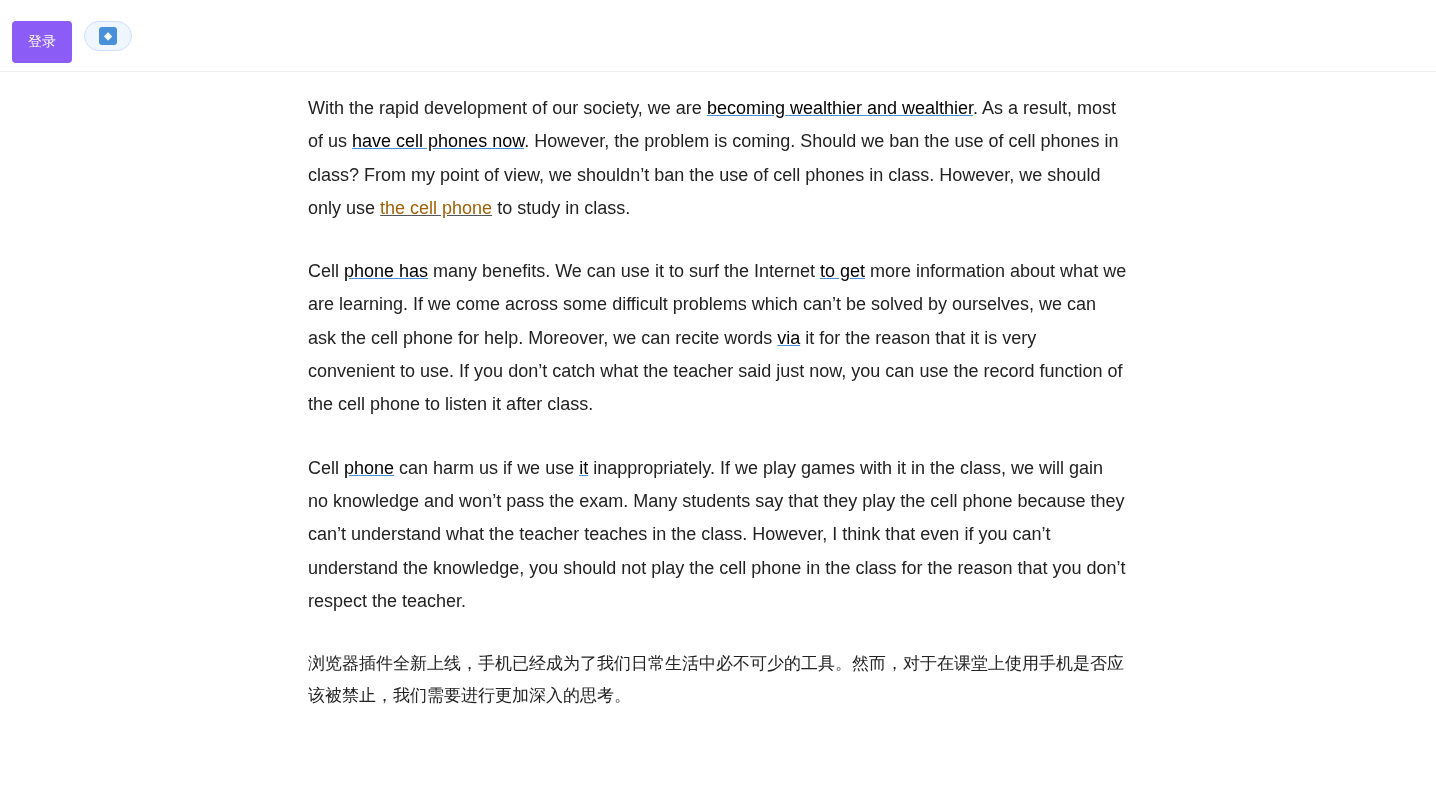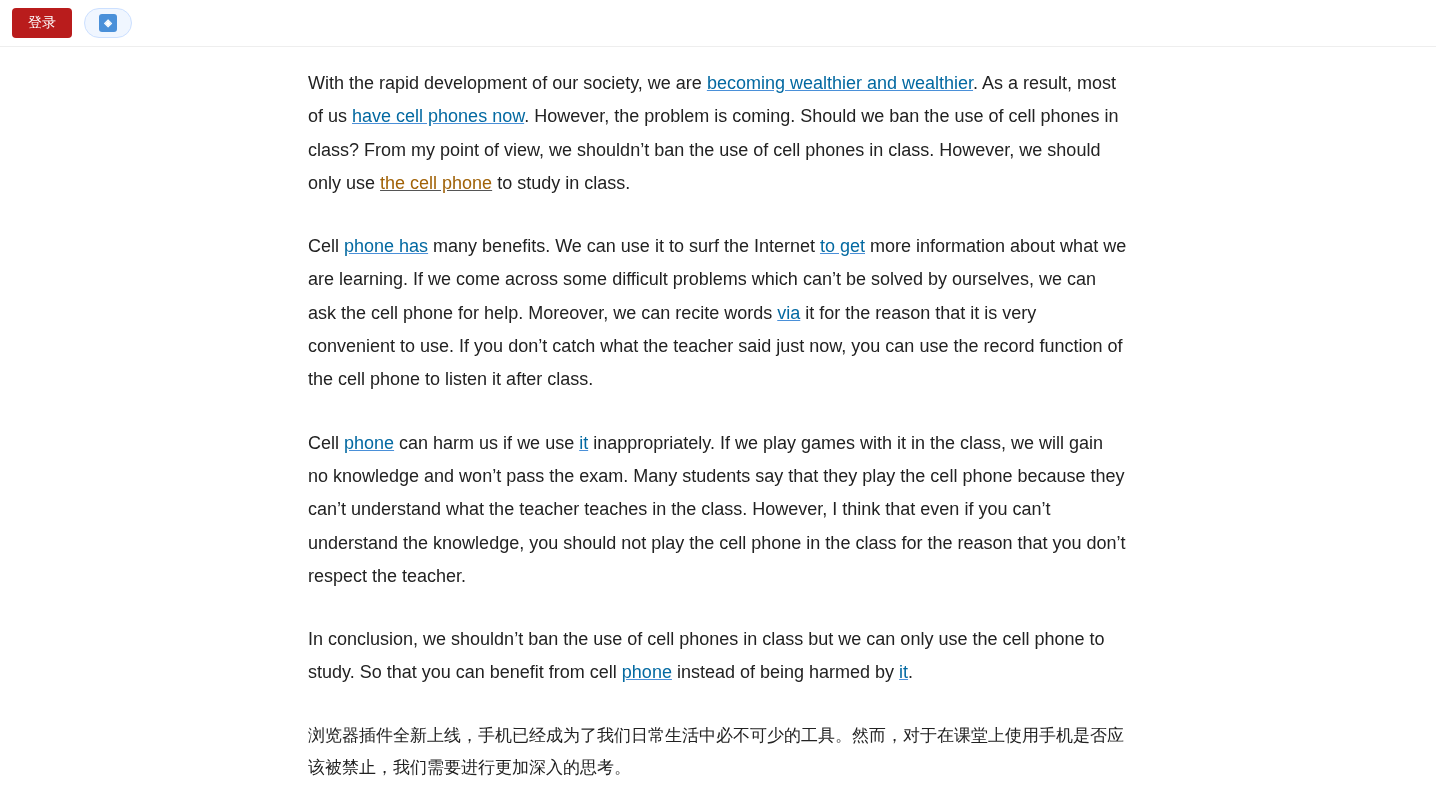--- a/index.html
+++ b/index.html
@@ -22,28 +22,29 @@
       padding: 8px 12px;
       gap: 12px;
       border-bottom: 1px solid #eee;
       position: sticky;
       top: 0;
       background: #fff;
       z-index: 100;
     }
 
     .login-btn {
-      background: #b91c1c;
+      background: #8b5cf6;
       color: #fff;
       border: none;
       border-radius: 4px;
-      padding: 6px 16px;
+      padding: 12px 16px;
       font-size: 14px;
       cursor: pointer;
       white-space: nowrap;
+      margin-top: 13px;
     }
 
     .plugin-banner {
       display: flex;
       align-items: center;
       gap: 6px;
       background: #f0f6ff;
       border: 1px solid #cce0ff;
       border-radius: 20px;
       padding: 5px 14px;
@@ -74,21 +75,21 @@
     .paragraph {
       margin-bottom: 30px;
       font-size: 18px;
       line-height: 1.85;
       color: #222;
     }
 
     .underline-blue {
       text-decoration: underline;
       text-decoration-color: #4a90d9;
-      color: #0369a1;
+      color: #000000;
     }
 
     .underline-dark {
       text-decoration: underline;
       text-decoration-color: #555;
       color: #a16207;
     }
 
     .chinese-text {
       font-size: 17px;
@@ -104,15 +105,14 @@
   <div class="plugin-banner">
     <span class="plugin-icon">◈</span>
   </div>
 </div>
 
 <div class="content-area">
 
 <p class="paragraph">With the rapid development of our society, we are <span class="underline-blue">becoming wealthier and wealthier</span>. As a result, most of us <span class="underline-blue">have cell phones now</span>. However, the problem is coming. Should we ban the use of cell phones in class? From my point of view, we shouldn’t ban the use of cell phones in class. However, we should only use <span class="underline-dark">the cell phone</span> to study in class.</p>
     <p class="paragraph">Cell <span class="underline-blue">phone has</span> many benefits. We can use it to surf the Internet <span class="underline-blue">to get</span> more information about what we are learning. If we come across some difficult problems which can’t be solved by ourselves, we can ask the cell phone for help. Moreover, we can recite words <span class="underline-blue">via</span> it for the reason that it is very convenient to use. If you don’t catch what the teacher said just now, you can use the record function of the cell phone to listen it after class.</p>
     <p class="paragraph">Cell <span class="underline-blue">phone</span> can harm us if we use <span class="underline-blue">it</span> inappropriately. If we play games with it in the class, we will gain no knowledge and won’t pass the exam. Many students say that they play the cell phone because they can’t understand what the teacher teaches in the class. However, I think that even if you can’t understand the knowledge, you should not play the cell phone in the class for the reason that you don’t respect the teacher.</p>
-    <p class="paragraph">In conclusion, we shouldn’t ban the use of cell phones in class but we can only use the cell phone to study. So that you can benefit from cell <span class="underline-blue">phone</span> instead of being harmed by <span class="underline-blue">it</span>.</p>
     <p class="paragraph chinese-text">浏览器插件全新上线，手机已经成为了我们日常生活中必不可少的工具。然而，对于在课堂上使用手机是否应该被禁止，我们需要进行更加深入的思考。</p>
   </div>
 
 </body></html>

